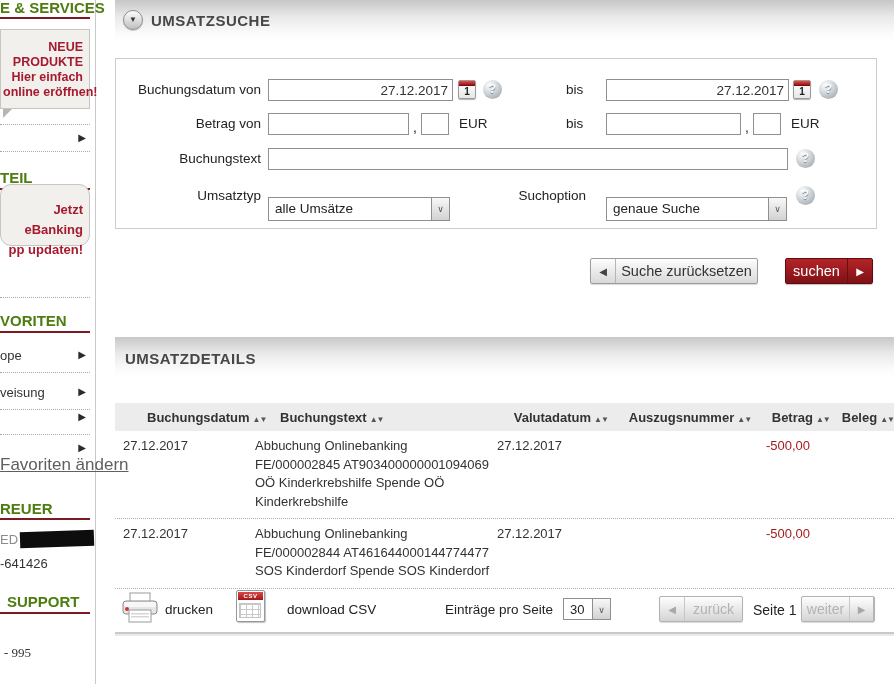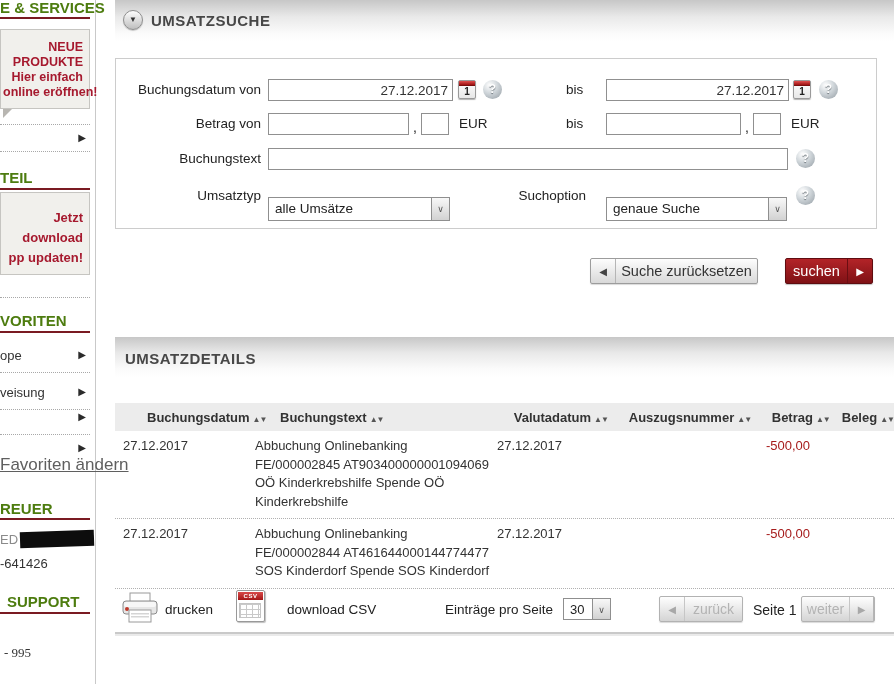--- a/index.html
+++ b/index.html
@@ -149,23 +149,23 @@
 
   <div class="sb-sep" style="top:124px;"></div>
   <div class="sb-item" style="top:125px; height:25px;">
     <span class="arr">▶</span>
   </div>
   <div class="sb-sep" style="top:151px;"></div>
 
   <div class="sb-abs sb-head" style="top:169px;">TEIL</div>
   <div class="sb-rule" style="top:188px;"></div>
 
-  <div class="promo promo2" style="top:192px; height:83px;">
+  <div class="promo promo2" style="top:184px; height:62px;border-radius:11px;">
     <div>Jetzt</div>
-    <div>download</div>
+    <div>eBanking</div>
     <div>pp updaten!</div>
   </div>
 
   <div class="sb-sep" style="top:297px;"></div>
 
   <div class="sb-abs sb-head" style="top:312px;">VORITEN</div>
   <div class="sb-rule" style="top:331px;"></div>
 
   <div class="sb-item bordered" style="top:342px;">
     <span>ope</span>

